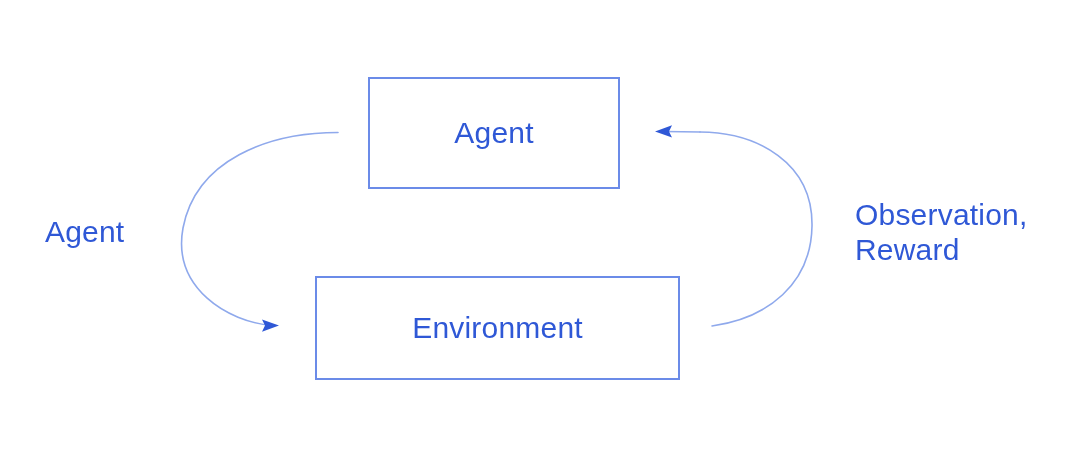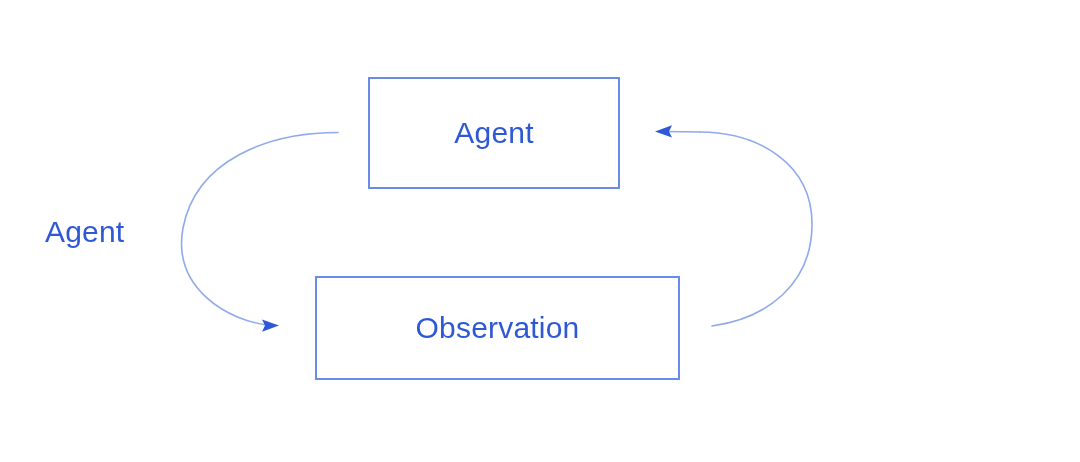--- a/index.html
+++ b/index.html
@@ -93,19 +93,21 @@
              C 813 163, 758 132.5, 700 132" fill="none" stroke="#8fa9ec" stroke-width="1.6" stroke-linecap="round"></path>
     <line x1="700" y1="132" x2="664" y2="131.5" stroke="#8fa9ec" stroke-width="1.6" stroke-linecap="round"></line>
     <polygon points="655,131.4 672,125.2 669,131.4 672,137.6" fill="#2f58d6"></polygon>
   </svg>
 
   <div class="node-box" id="agent-box">
     <span class="node-label">Agent</span>
   </div>
 
   <div class="node-box" id="environment-box">
-    <span class="node-label">Observation</span>
+    <span class="node-label">Environment</span>
   </div>
 
   <div class="edge-label" id="action-label">Agent</div>
 
+  <div class="edge-label" id="observation-reward-label">Observation,
+Reward</div>
 
 </div>
 
 </body></html>

